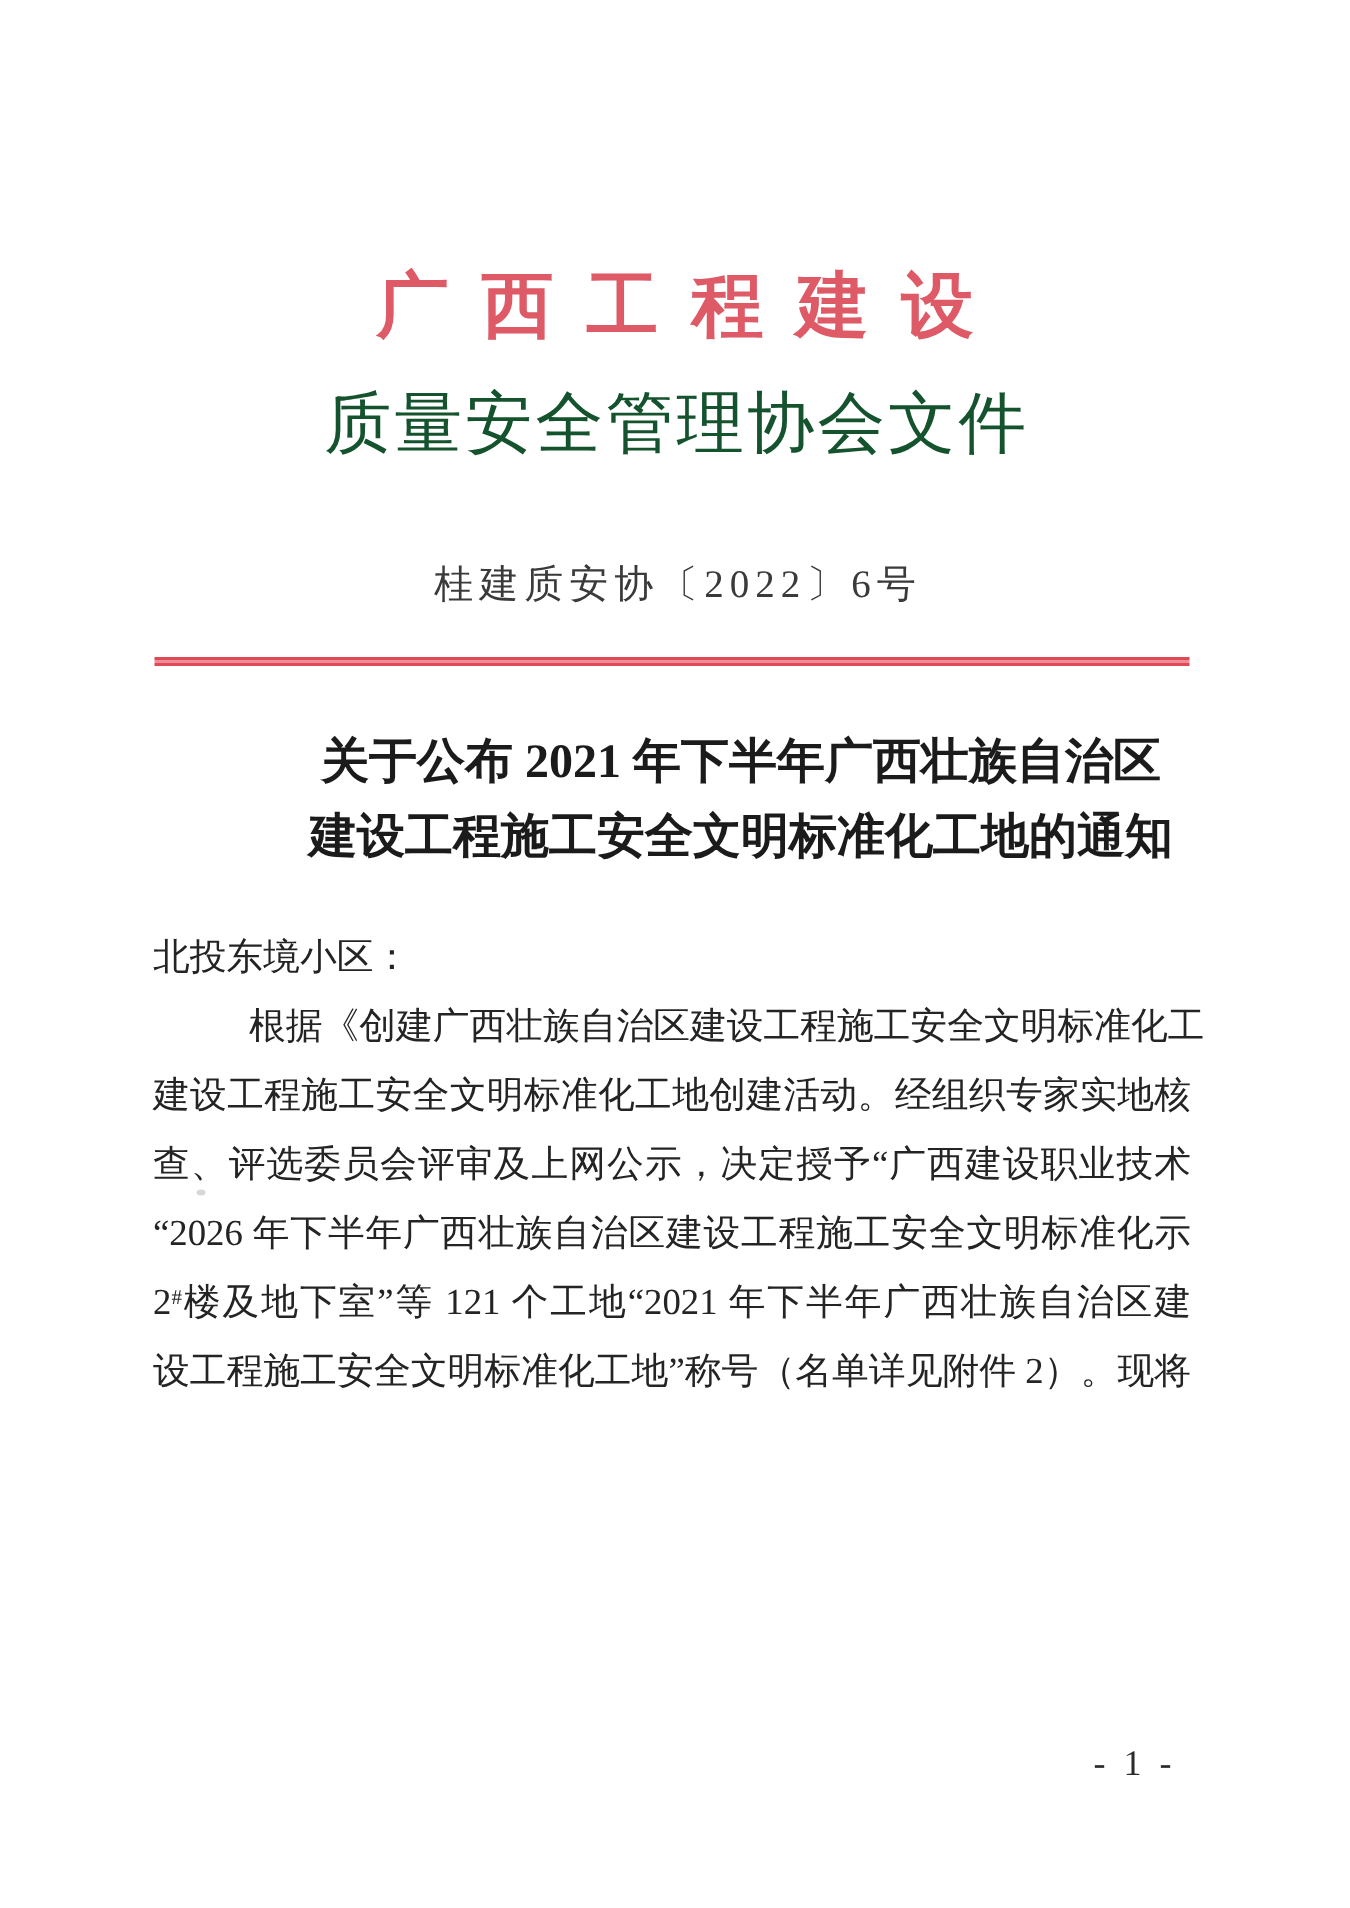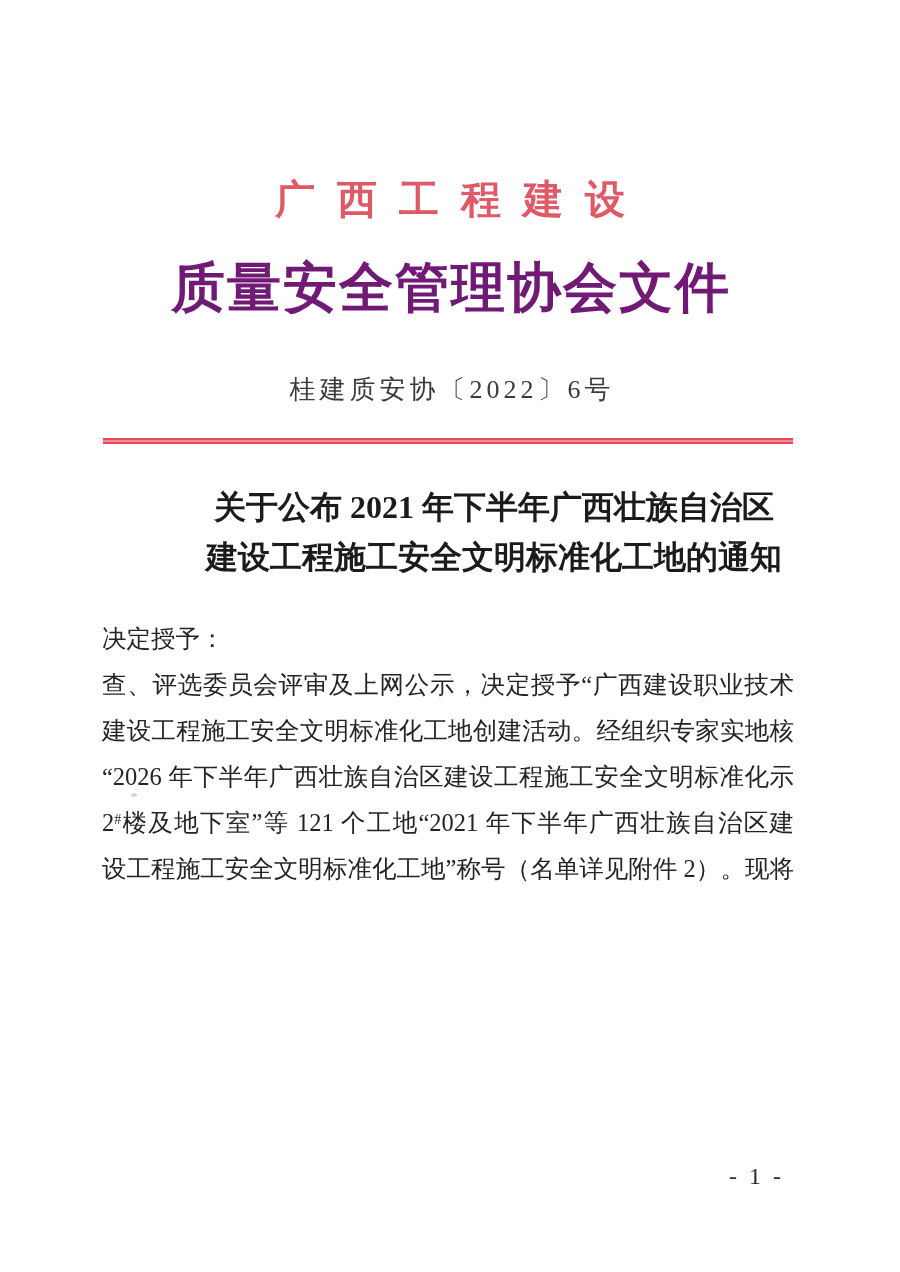--- a/index.html
+++ b/index.html
@@ -9,35 +9,35 @@
     height: 1272px;
     background: #ffffff;
     overflow: hidden;
     font-family: "Liberation Serif", "DejaVu Serif", serif;
   }
   
   .org-line1 {
     position: absolute;
     top: 172px; left: 0; width: 100%;
     text-align: center;
-    font-size: 40px;
+    font-size: 48px;
     font-weight: bold;
     color: #dd5a66;
     letter-spacing: 22px;
     text-indent: 22px;
     white-space: nowrap;
     font-family: Liberation Serif, serif;
   }
   .org-line2 {
     position: absolute;
     top: 252px; left: 0; width: 100%;
     text-align: center;
-    font-size: 54px;
-    font-weight: bold;
-    color: #701a75;
+    font-size: 45px;
+    font-weight: normal;
+    color: #14532d;
     letter-spacing: 2px;
     text-indent: 2px;
     white-space: nowrap;
   }
   .doc-number {
     position: absolute;
     top: 372px; left: 0; width: 100%;
     text-align: center;
     font-size: 26px;
     color: #3a3a3a;
@@ -113,23 +113,24 @@
   <div class="org-line2">质量安全管理协会文件</div>
   <div class="doc-number">桂建质安协〔2022〕6号</div>
   <div class="red-divider"></div>
 
   <div class="doc-title">
     <div class="title-line">关于公布 2021 年下半年广西壮族自治区</div>
     <div class="title-line">建设工程施工安全文明标准化工地的通知</div>
   </div>
 
   <div class="doc-body">
-    <div class="body-line salutation">决定授予：</div>
+    <div class="body-line salutation">北投东境小区：</div>
+    <div class="body-line first-indent">根据《创建广西壮族自治区建设工程施工安全文明标准化工</div>
+    <div class="body-line">建设工程施工安全文明标准化工地创建活动。经组织专家实地核</div>
     <div class="body-line">查、评选委员会评审及上网公示，决定授予“广西建设职业技术</div>
-    <div class="body-line">建设工程施工安全文明标准化工地创建活动。经组织专家实地核</div>
     <div class="body-line">“2026 年下半年广西壮族自治区建设工程施工安全文明标准化示</div>
     <div class="body-line"><span>2</span><sup>#</sup><span>楼及地下室”等 121 个工地“2021 年下半年广西壮族自治区建</span></div>
     <div class="body-line">设工程施工安全文明标准化工地”称号（名单详见附件 2）。现将</div>
   </div>
 
   <div class="scan-speck"></div>
 
   <div class="page-number">- 1 -</div>
 
 </div>

